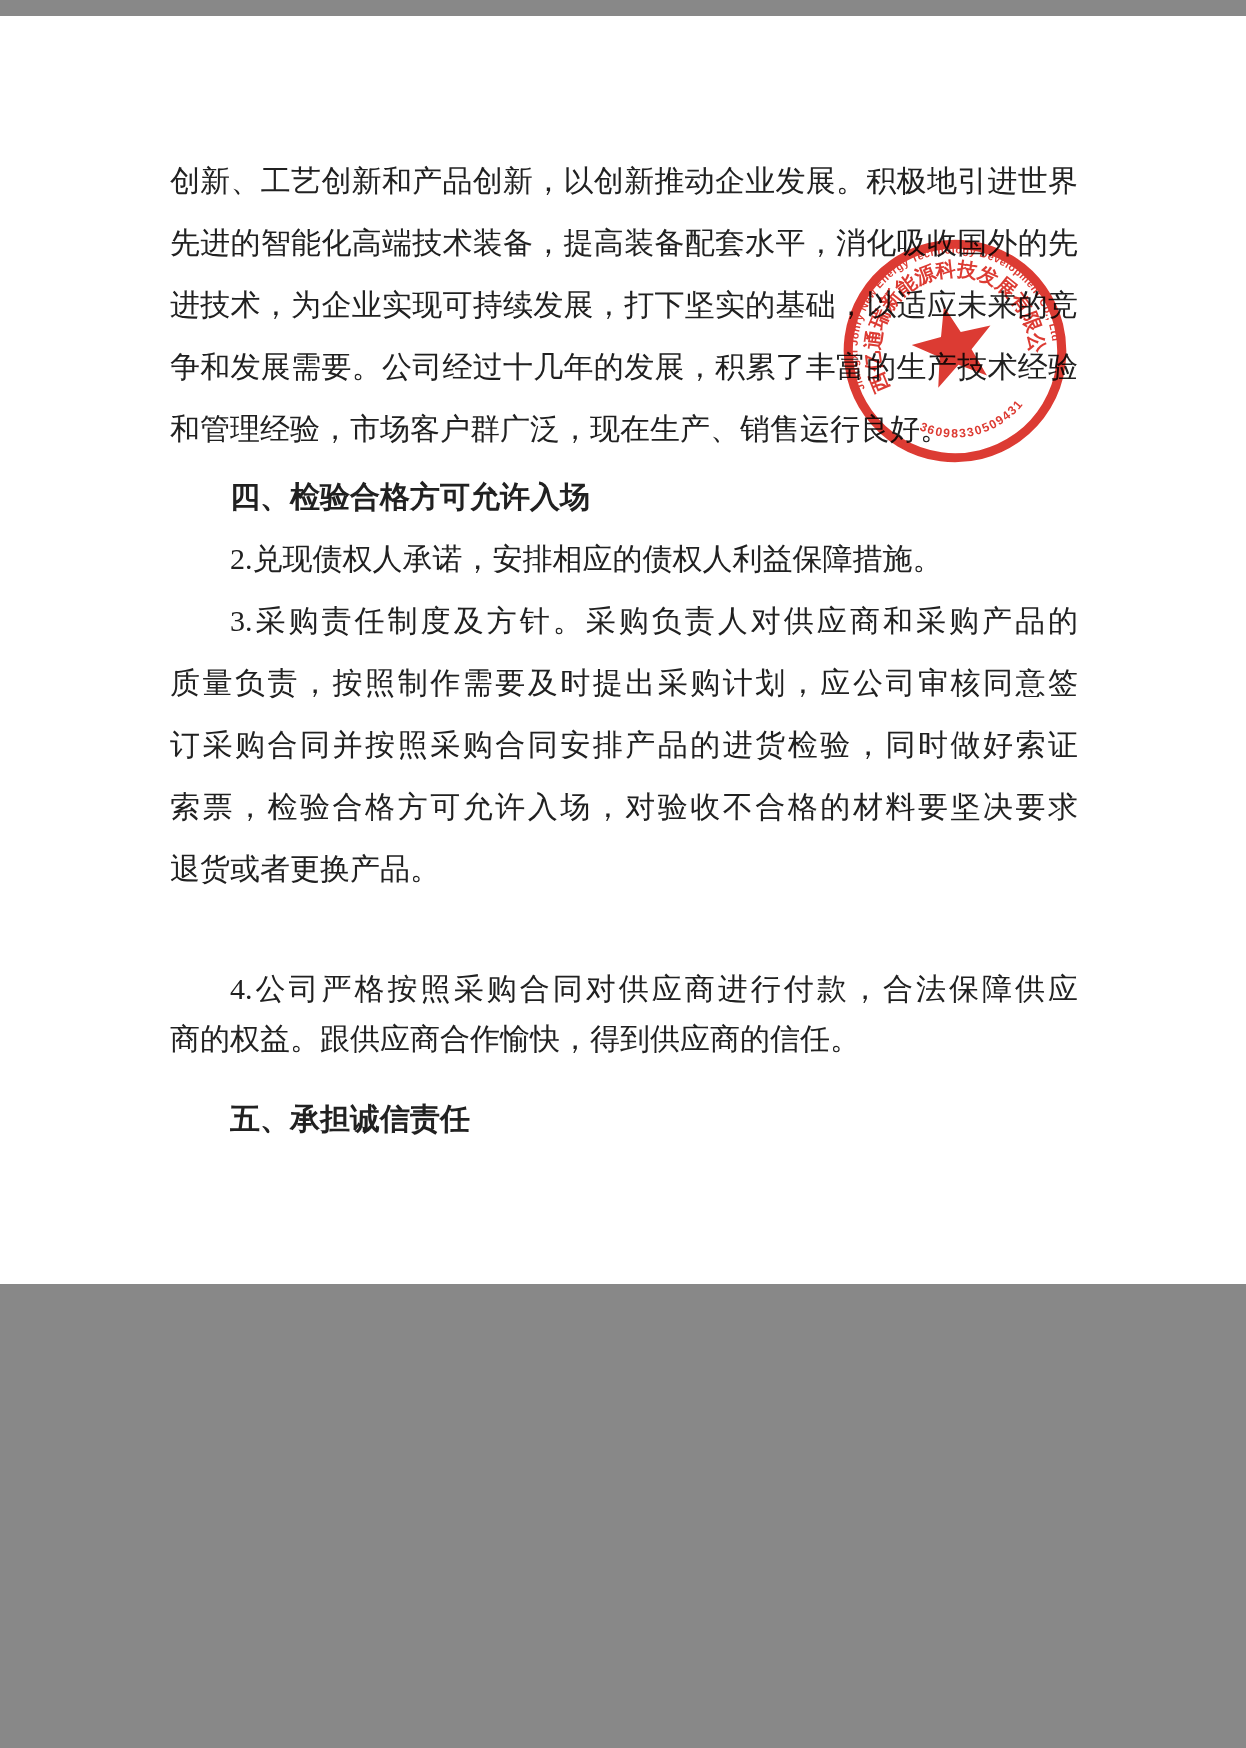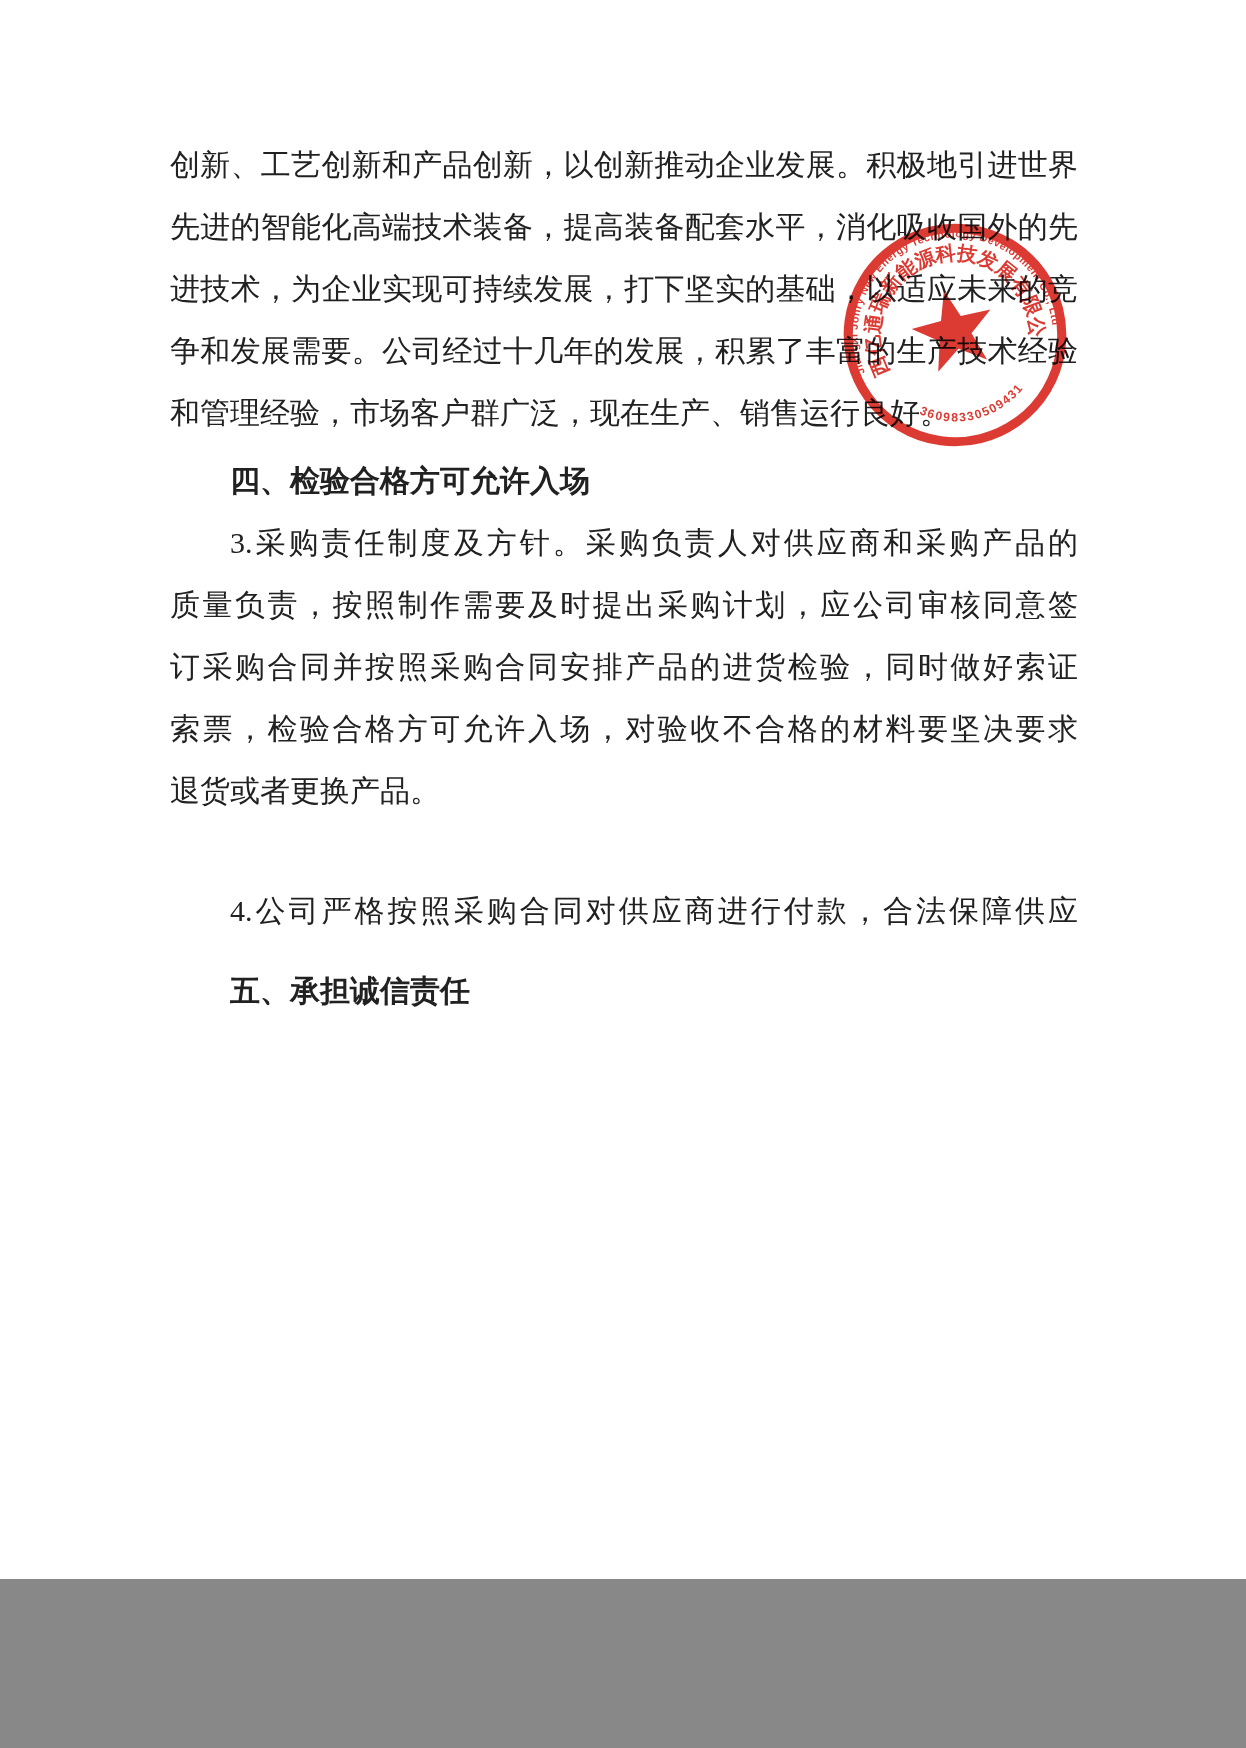--- a/index.html
+++ b/index.html
@@ -4,22 +4,22 @@
 <style>
   :root{
     --ink:#212121;
     --accent:#474173;
     --seal:#d9251c;
   }
   html,body{margin:0;padding:0;background:#888;}
   .page{
     position:relative;
     width:1246px;
-    height:1579px;
-    margin:0 auto;
+    height:1268px;
+    margin:16px auto;
     background:#ffffff;
     font-family:"Liberation Serif","DejaVu Serif",serif;
     color:var(--ink);
     overflow:hidden;
   }
   .doc{
     position:absolute;
     left:170px;
     top:134px;
     width:908px;
@@ -81,28 +81,32 @@
         <div class="line justify">创新、工艺创新和产品创新，以创新推动企业发展。积极地引进世界</div>
         <div class="line justify">先进的智能化高端技术装备，提高装备配套水平，消化吸收国外的先</div>
         <div class="line justify">进技术，为企业实现可持续发展，打下坚实的基础，以适应未来的竞</div>
         <div class="line justify">争和发展需要。公司经过十几年的发展，积累了丰富的生产技术经验</div>
         <div class="line">和管理经验，市场客户群广泛，现在生产、销售运行良好。</div>
       </div>
       <div class="block heading sp-before-sm">
         <div class="line indent">四、检验合格方可允许入场</div>
       </div>
       <div class="block paragraph">
+        <div class="line indent">2.兑现债权人承诺，安排相应的债权人利益保障措施。</div>
+      </div>
+      <div class="block paragraph">
         <div class="line justify indent">3.采购责任制度及方针。采购负责人对供应商和采购产品的</div>
         <div class="line justify">质量负责，按照制作需要及时提出采购计划，应公司审核同意签</div>
         <div class="line justify">订采购合同并按照采购合同安排产品的进货检验，同时做好索证</div>
         <div class="line justify">索票，检验合格方可允许入场，对验收不合格的材料要坚决要求</div>
         <div class="line">退货或者更换产品。</div>
       </div>
       <div class="block paragraph tight sp-before-lg">
         <div class="line justify indent">4.公司严格按照采购合同对供应商进行付款，合法保障供应</div>
+        <div class="line">商的权益。跟供应商合作愉快，得到供应商的信任。</div>
       </div>
       <div class="block heading sp-before-md">
         <div class="line indent">五、承担诚信责任</div>
       </div>
     </div>
 
   <svg class="seal" viewBox="0 0 238 238" aria-hidden="true">
     <defs>
       <path id="arcCn" d="M 49.4,144.3 A 74,74 0 1 1 188.6,144.3" fill="none"></path>
       <path id="arcEn" d="M 32,159.6 A 96,96 0 1 1 206,159.6" fill="none"></path>

